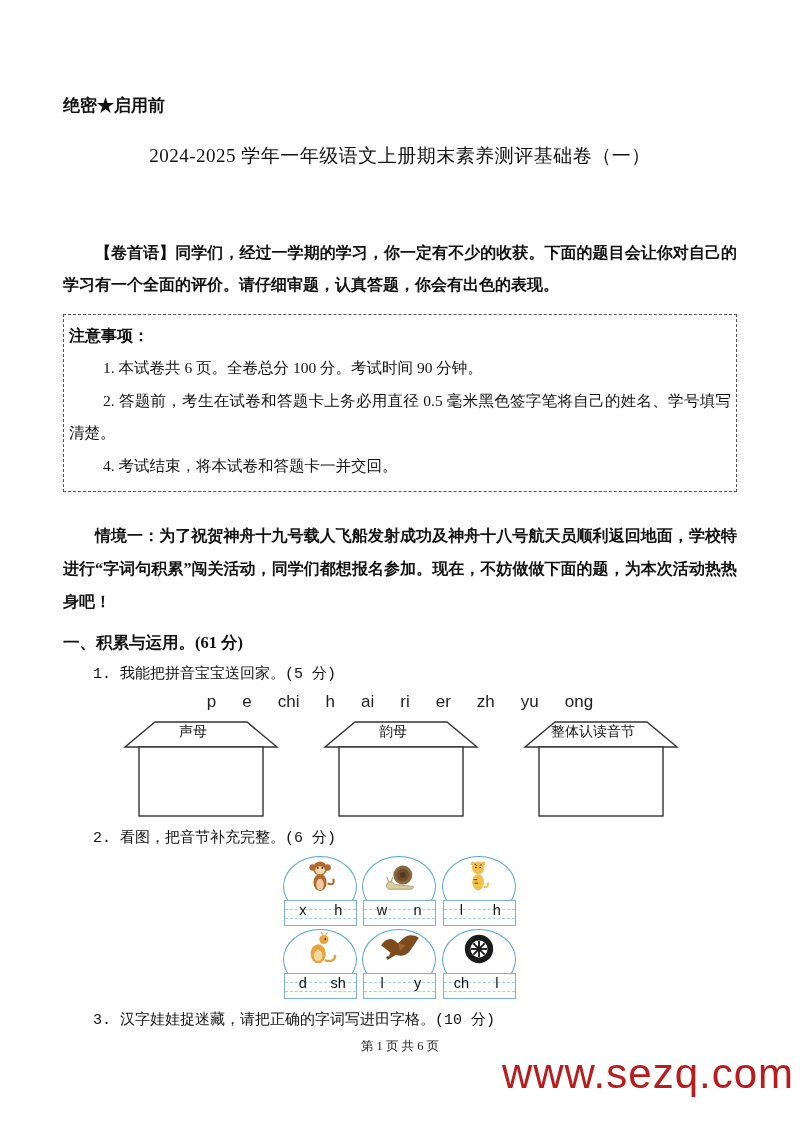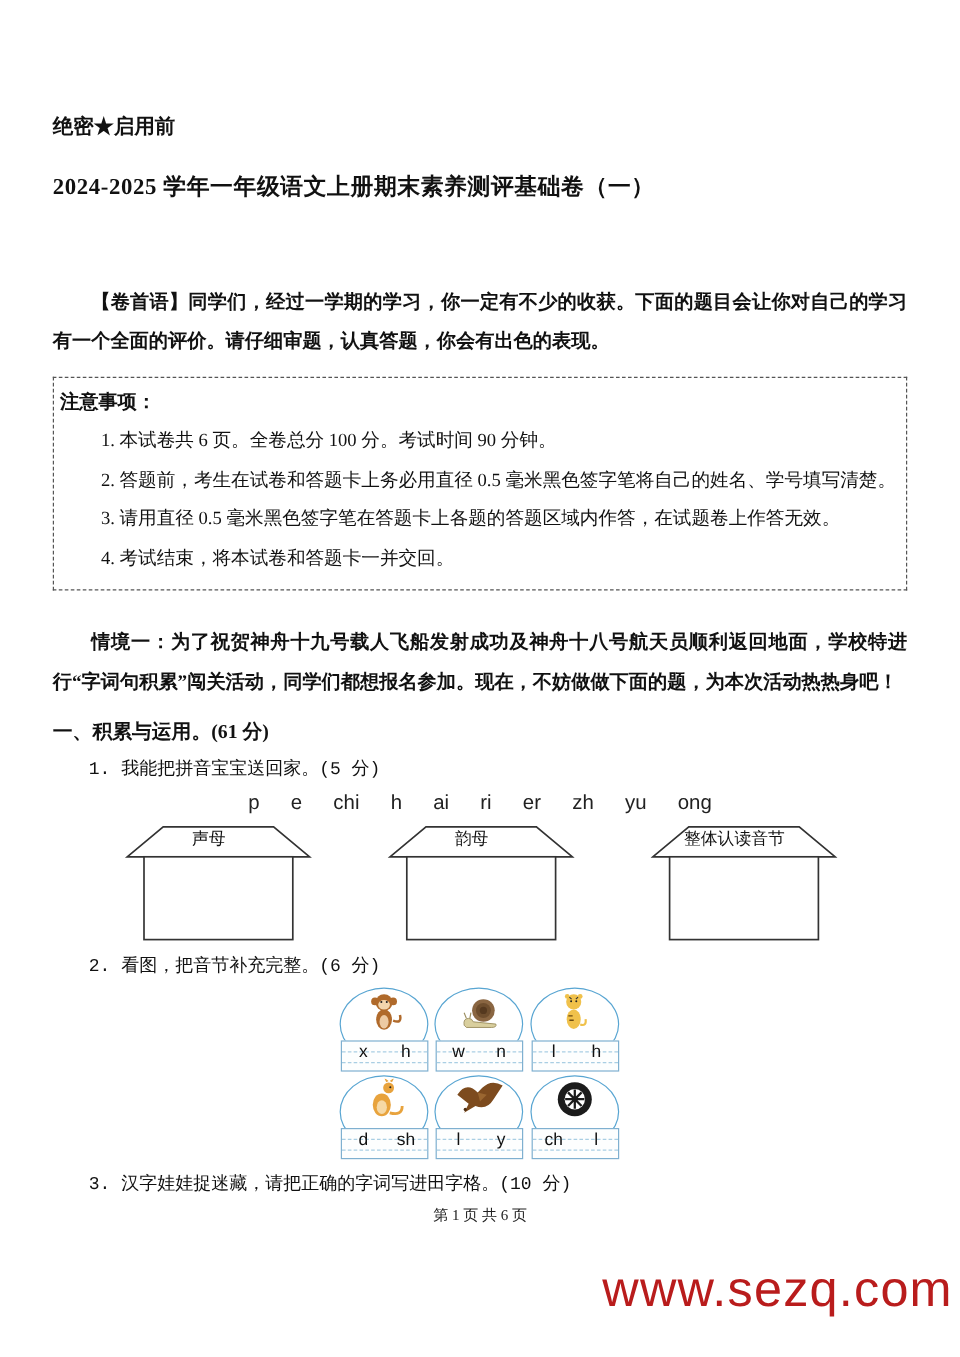--- a/index.html
+++ b/index.html
@@ -6,29 +6,30 @@
   html, body { background: #e8e8e8; }
   .page {
     position: relative;
     width: 800px; height: 1131px;
     margin: 0 auto;
     background: #ffffff;
     font-family: "Liberation Serif", "DejaVu Serif", serif;
     color: #111;
     overflow: hidden;
   }
-  .content { padding: 0 44px; }
+  .content { padding: 0 63px; }
 
   .classification {
     margin-top: 94px;
     font-size: 17px; font-weight: bold;
   }
   .paper-title {
     margin-top: 26px;
-    font-size: 19px; font-weight: bold;
+    text-align: center;
+    font-size: 19px; font-weight: normal;
     letter-spacing: 0.5px;
   }
   .intro {
     margin-top: 68px;
     font-size: 16px; font-weight: bold;
     line-height: 2.0;
     text-indent: 2em;
     text-align: justify;
   }
   .notice-box {
@@ -143,21 +144,20 @@
     <div class="classification">绝密★启用前</div>
 
     <div class="paper-title">2024-2025 学年一年级语文上册期末素养测评基础卷（一）</div>
 
     <p class="intro">【卷首语】同学们，经过一学期的学习，你一定有不少的收获。下面的题目会让你对自己的学习有一个全面的评价。请仔细审题，认真答题，你会有出色的表现。</p>
 
     <div class="notice-box">
       <div class="notice-heading">注意事项：</div>
       <p class="notice-item">1. 本试卷共 6 页。全卷总分 100 分。考试时间 90 分钟。</p>
       <p class="notice-item">2. 答题前，考生在试卷和答题卡上务必用直径 0.5 毫米黑色签字笔将自己的姓名、学号填写清楚。</p>
-      <p class="notice-item">3. 请用直径 0.5 毫米黑色签字笔在答题卡上各题的答题区域内作答，在试题卷上作答无效。</p>
       <p class="notice-item">4. 考试结束，将本试卷和答题卡一并交回。</p>
     </div>
 
     <p class="scenario">情境一：为了祝贺神舟十九号载人飞船发射成功及神舟十八号航天员顺利返回地面，学校特进行“字词句积累”闯关活动，同学们都想报名参加。现在，不妨做做下面的题，为本次活动热热身吧！</p>
 
     <div class="section-heading">一、积累与运用。(61 分)</div>
 
     <div class="question-label">1. 我能把拼音宝宝送回家。(5 分)</div>
 
     <div class="pinyin-row">

